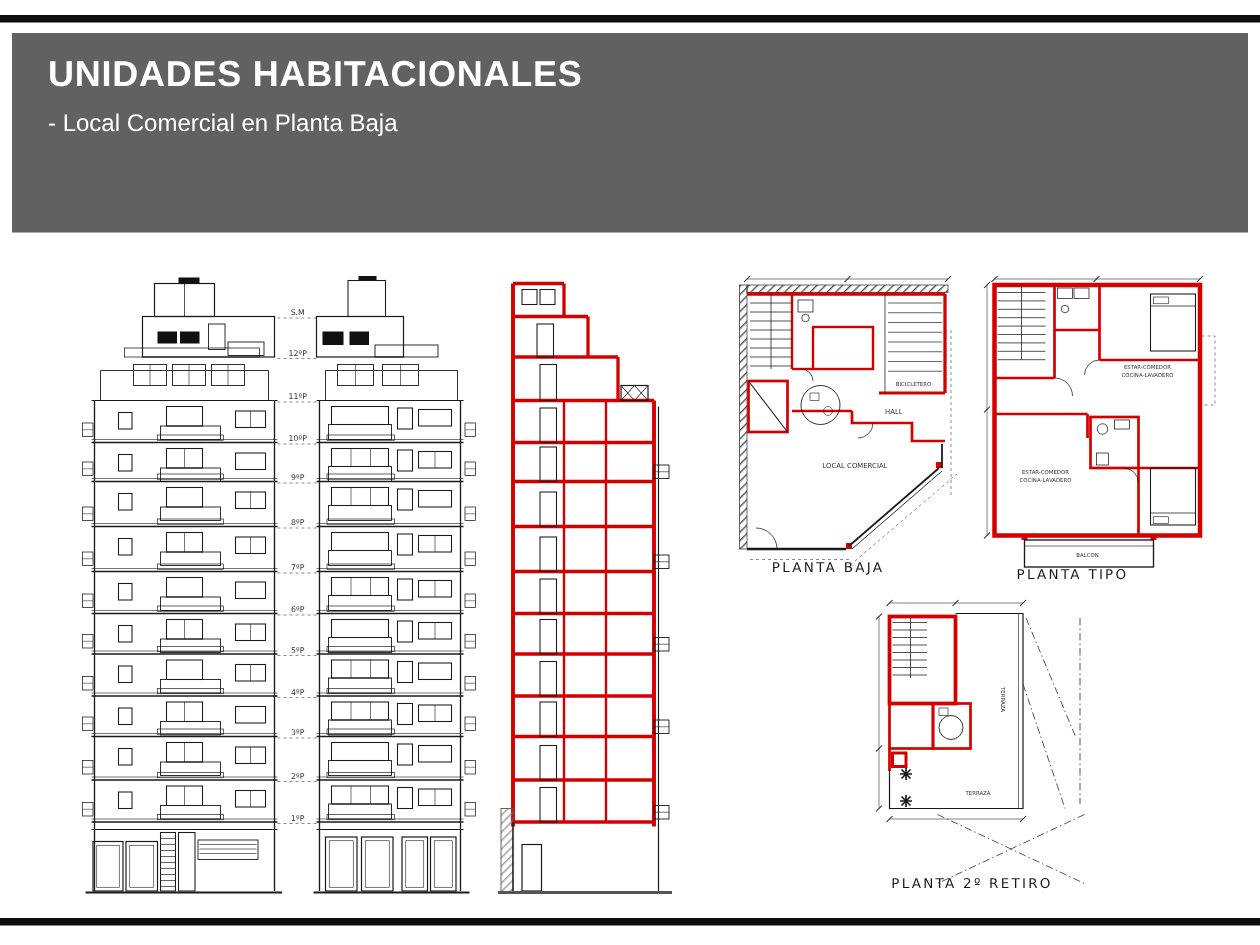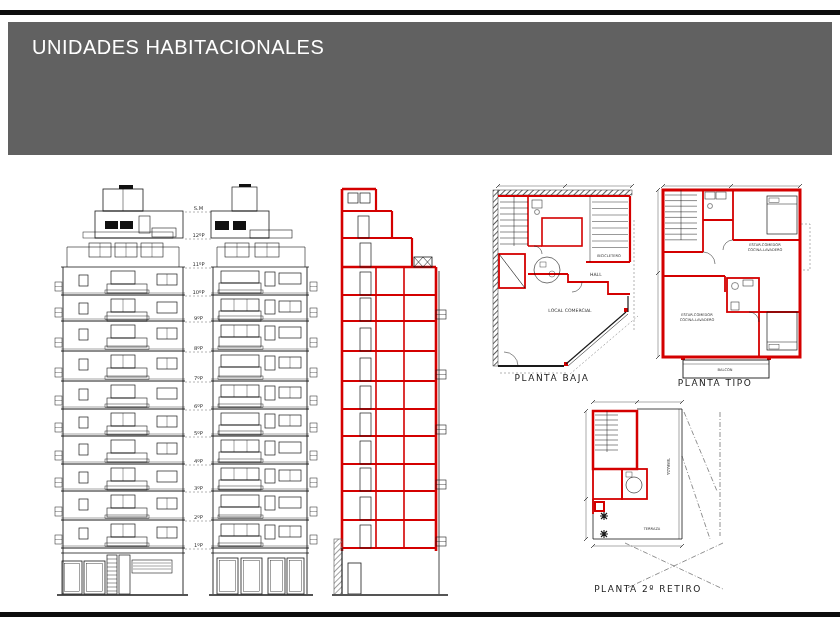--- a/index.html
+++ b/index.html
@@ -10,21 +10,21 @@
   }
   html,body{margin:0;padding:0;background:#fff;}
   .slide{position:relative;width:840px;height:630px;background:#ffffff;overflow:hidden;
          font-family:"Liberation Sans", sans-serif;}
   .bar{position:absolute;left:0;width:840px;height:5px;background:var(--bar);}
   .bar.top{top:10px}
   .bar.bottom{top:612px}
   .header{position:absolute;left:8px;top:22px;width:824px;height:133px;
           background:var(--header_bg);color:#fff;box-sizing:border-box;
           padding:14px 10px 0 24px;}
-  .header h1{margin:0 0 10px 0;font-size:20px;font-weight:400;letter-spacing:.5px;}
+  .header h1{margin:0 0 10px 0;font-size:24px;font-weight:700;letter-spacing:.5px;}
   .header p{margin:7px 0 0 0;font-size:16px;font-weight:400;}
   .header p.b2{padding-left:3px;}
   svg{position:absolute;overflow:visible;}
   #elev{left:55px;top:183px;}
   #sect{left:332px;top:183px;}
   #pbaja{left:490px;top:182px;}
   #ptipo{left:655px;top:182px;}
   #pretiro{left:570px;top:396px;}
   .k{stroke:var(--ink);fill:none;}
   .r{stroke:var(--red);fill:none;}
@@ -39,20 +39,21 @@
 </style>
 </head>
 <body>
 
 <div class="slide">
 
   <div class="bar top"></div>
 
   <header class="header">
     <h1>UNIDADES HABITACIONALES</h1>
+    <p class="b1">- Local Comercial en Planta Baja</p>
   </header>
 
   <svg id="elev" width="264" height="420" viewBox="0 0 264 420">
     <defs>
       <pattern id="rail" width="3.5" height="10" patternUnits="userSpaceOnUse">
         <line x1="0.5" y1="0" x2="0.5" y2="10" stroke="#1a1a1a" stroke-width="0.5"></line>
       </pattern>
       <pattern id="dots" width="2.4" height="2.4" patternUnits="userSpaceOnUse">
         <circle cx="0.8" cy="0.8" r="0.35" fill="#555"></circle>
       </pattern>

